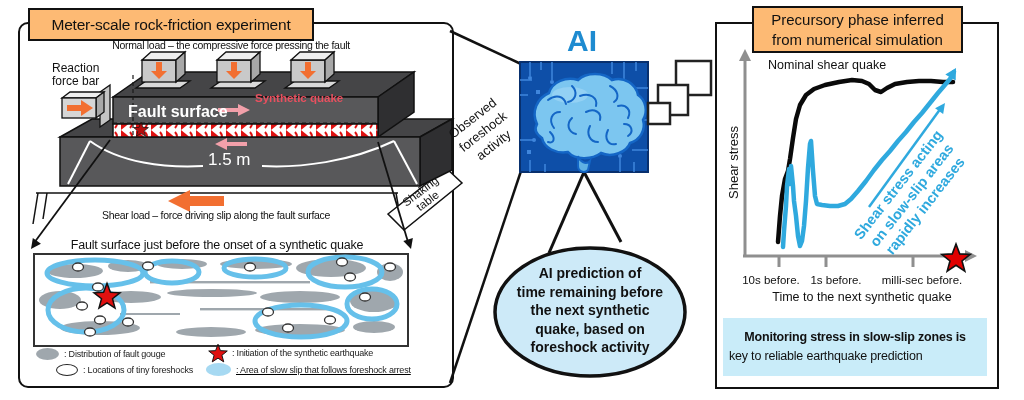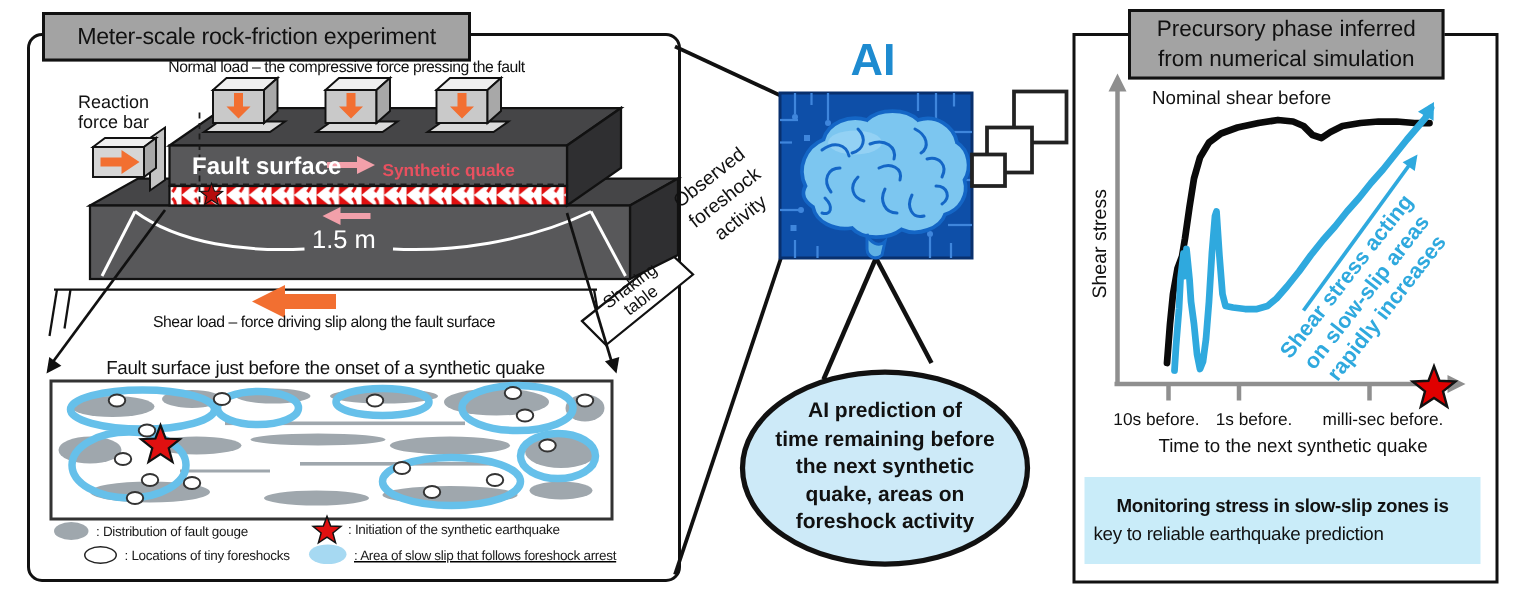--- a/index.html
+++ b/index.html
@@ -2,21 +2,21 @@
 <html><head>
 <meta charset="utf-8">
 <style>
   html,body{margin:0;padding:0;background:#fff;}
   #canvas{position:relative;width:1024px;height:400px;background:#fff;overflow:hidden;
           font-family:"Liberation Sans",sans-serif;}
   .abs{position:absolute;}
   .txt{font-family:"Liberation Sans",sans-serif;color:#111;white-space:nowrap;}
   .ctr{text-align:center;}
   .panel{position:absolute;background:#fff;border:2.5px solid #111;}
-  .titlebox{position:absolute;background:#a3a3a3;border:2px solid #111;display:flex;
+  .titlebox{position:absolute;background:#fdba74;border:2px solid #111;display:flex;
             flex-direction:column;align-items:center;justify-content:center;}
   svg{position:absolute;left:0;top:0;}
   .legend-row{position:absolute;display:flex;align-items:center;gap:5px;}
   .legend-txt{font-size:9px;font-weight:500;letter-spacing:-0.2px;color:#1a1a1a;white-space:nowrap;}
   .ell{border-radius:50%;}
 </style>
 </head>
 <body>
 
 <div id="canvas">
@@ -272,21 +272,21 @@
 
   <div class="txt abs ctr" style="left:96px;top:39px;width:270px;font-size:10.5px;letter-spacing:-0.3px;">Normal load – the compressive force pressing the fault</div>
 
   <div class="abs txt" style="left:52px;top:62px;font-size:12px;line-height:13px;">
     <span style="display:block">Reaction</span>
     <span style="display:block">force bar</span>
   </div>
 
   <div class="txt abs" style="left:128px;top:103px;font-size:16px;font-weight:bold;color:#fff;">Fault surface</div>
 
-  <div class="txt abs" style="left:255px;top:108px;font-size:11.5px;font-weight:bold;color:#e8505f;">Synthetic quake</div>
+  <div class="txt abs" style="left:255px;top:92px;font-size:11.5px;font-weight:bold;color:#e8505f;">Synthetic quake</div>
 
   <div class="txt abs" style="left:208px;top:150px;font-size:17px;color:#fff;text-align:center;">1.5 m</div>
 
   <div class="abs txt ctr" style="left:384px;top:184px;width:80px;font-size:11.5px;line-height:12px;transform:rotate(-37deg);">
     <span style="display:block">Shaking</span>
     <span style="display:block">table</span>
   </div>
 
   <div class="txt abs ctr" style="left:81px;top:209px;width:270px;font-size:10.5px;letter-spacing:-0.3px;">Shear load – force driving slip along the fault surface</div>
 
@@ -313,30 +313,30 @@
     <span style="display:block">foreshock</span>
     <span style="display:block">activity</span>
   </div>
 
   <div class="txt abs ctr" style="left:552px;top:24px;width:60px;font-size:30px;font-weight:bold;color:#1e8bd0;">AI</div>
 
   <div class="abs txt ctr" style="left:498px;top:264px;width:184px;font-size:14px;font-weight:bold;line-height:18.5px;">
     <span style="display:block">AI prediction of</span>
     <span style="display:block">time remaining before</span>
     <span style="display:block">the next synthetic</span>
-    <span style="display:block">quake, areas on</span>
+    <span style="display:block">quake, based on</span>
     <span style="display:block">foreshock activity</span>
   </div>
 
   <div class="titlebox" style="left:752px;top:6px;width:207px;height:43px;">
     <span class="txt" style="font-size:15px;line-height:20px;">Precursory phase inferred</span>
     <span class="txt" style="font-size:15px;line-height:20px;">from numerical simulation</span>
   </div>
 
-  <div class="txt abs" style="left:768px;top:58px;font-size:12.5px;">Nominal shear before</div>
+  <div class="txt abs" style="left:768px;top:58px;font-size:12.5px;">Nominal shear quake</div>
 
   <div class="txt abs ctr" style="left:673px;top:155px;width:120px;font-size:13px;transform:rotate(-90deg);">Shear stress</div>
 
   <div class="abs ctr" style="left:827px;top:170px;width:170px;transform:rotate(-52deg);font-family:'Liberation Sans',sans-serif;
               color:#2fa9de;font-weight:bold;font-size:14.5px;line-height:17px;white-space:nowrap;">
     <span style="display:block">Shear stress acting</span>
     <span style="display:block">on slow-slip areas</span>
     <span style="display:block">rapidly increases</span>
   </div>
 

